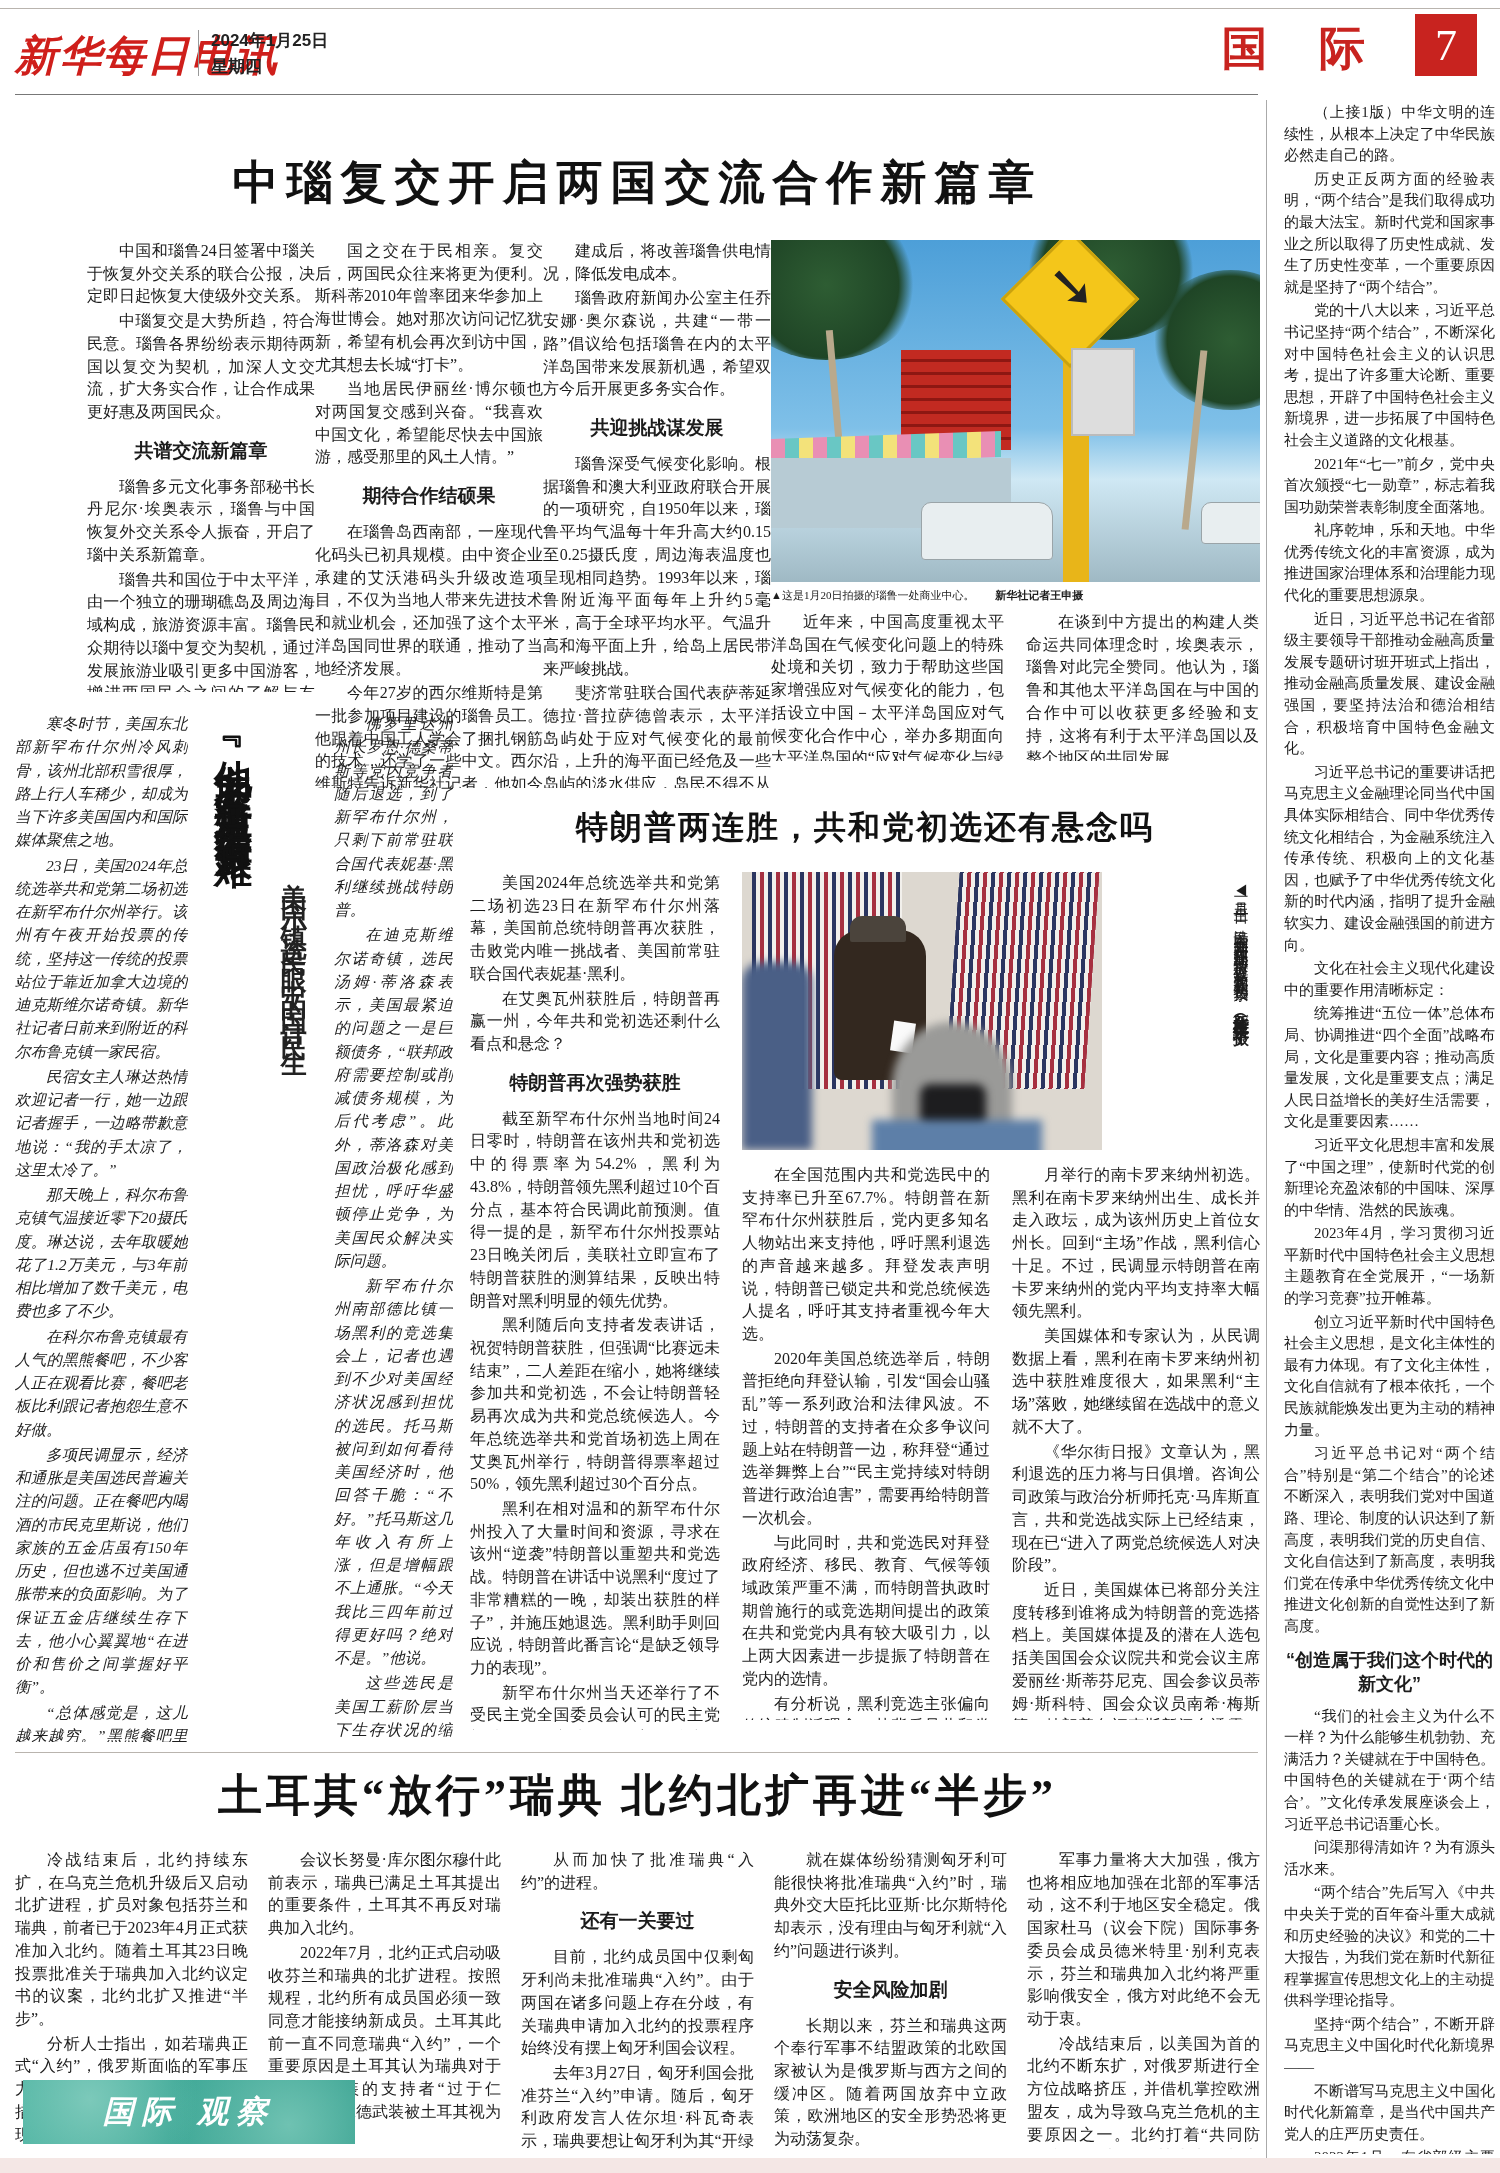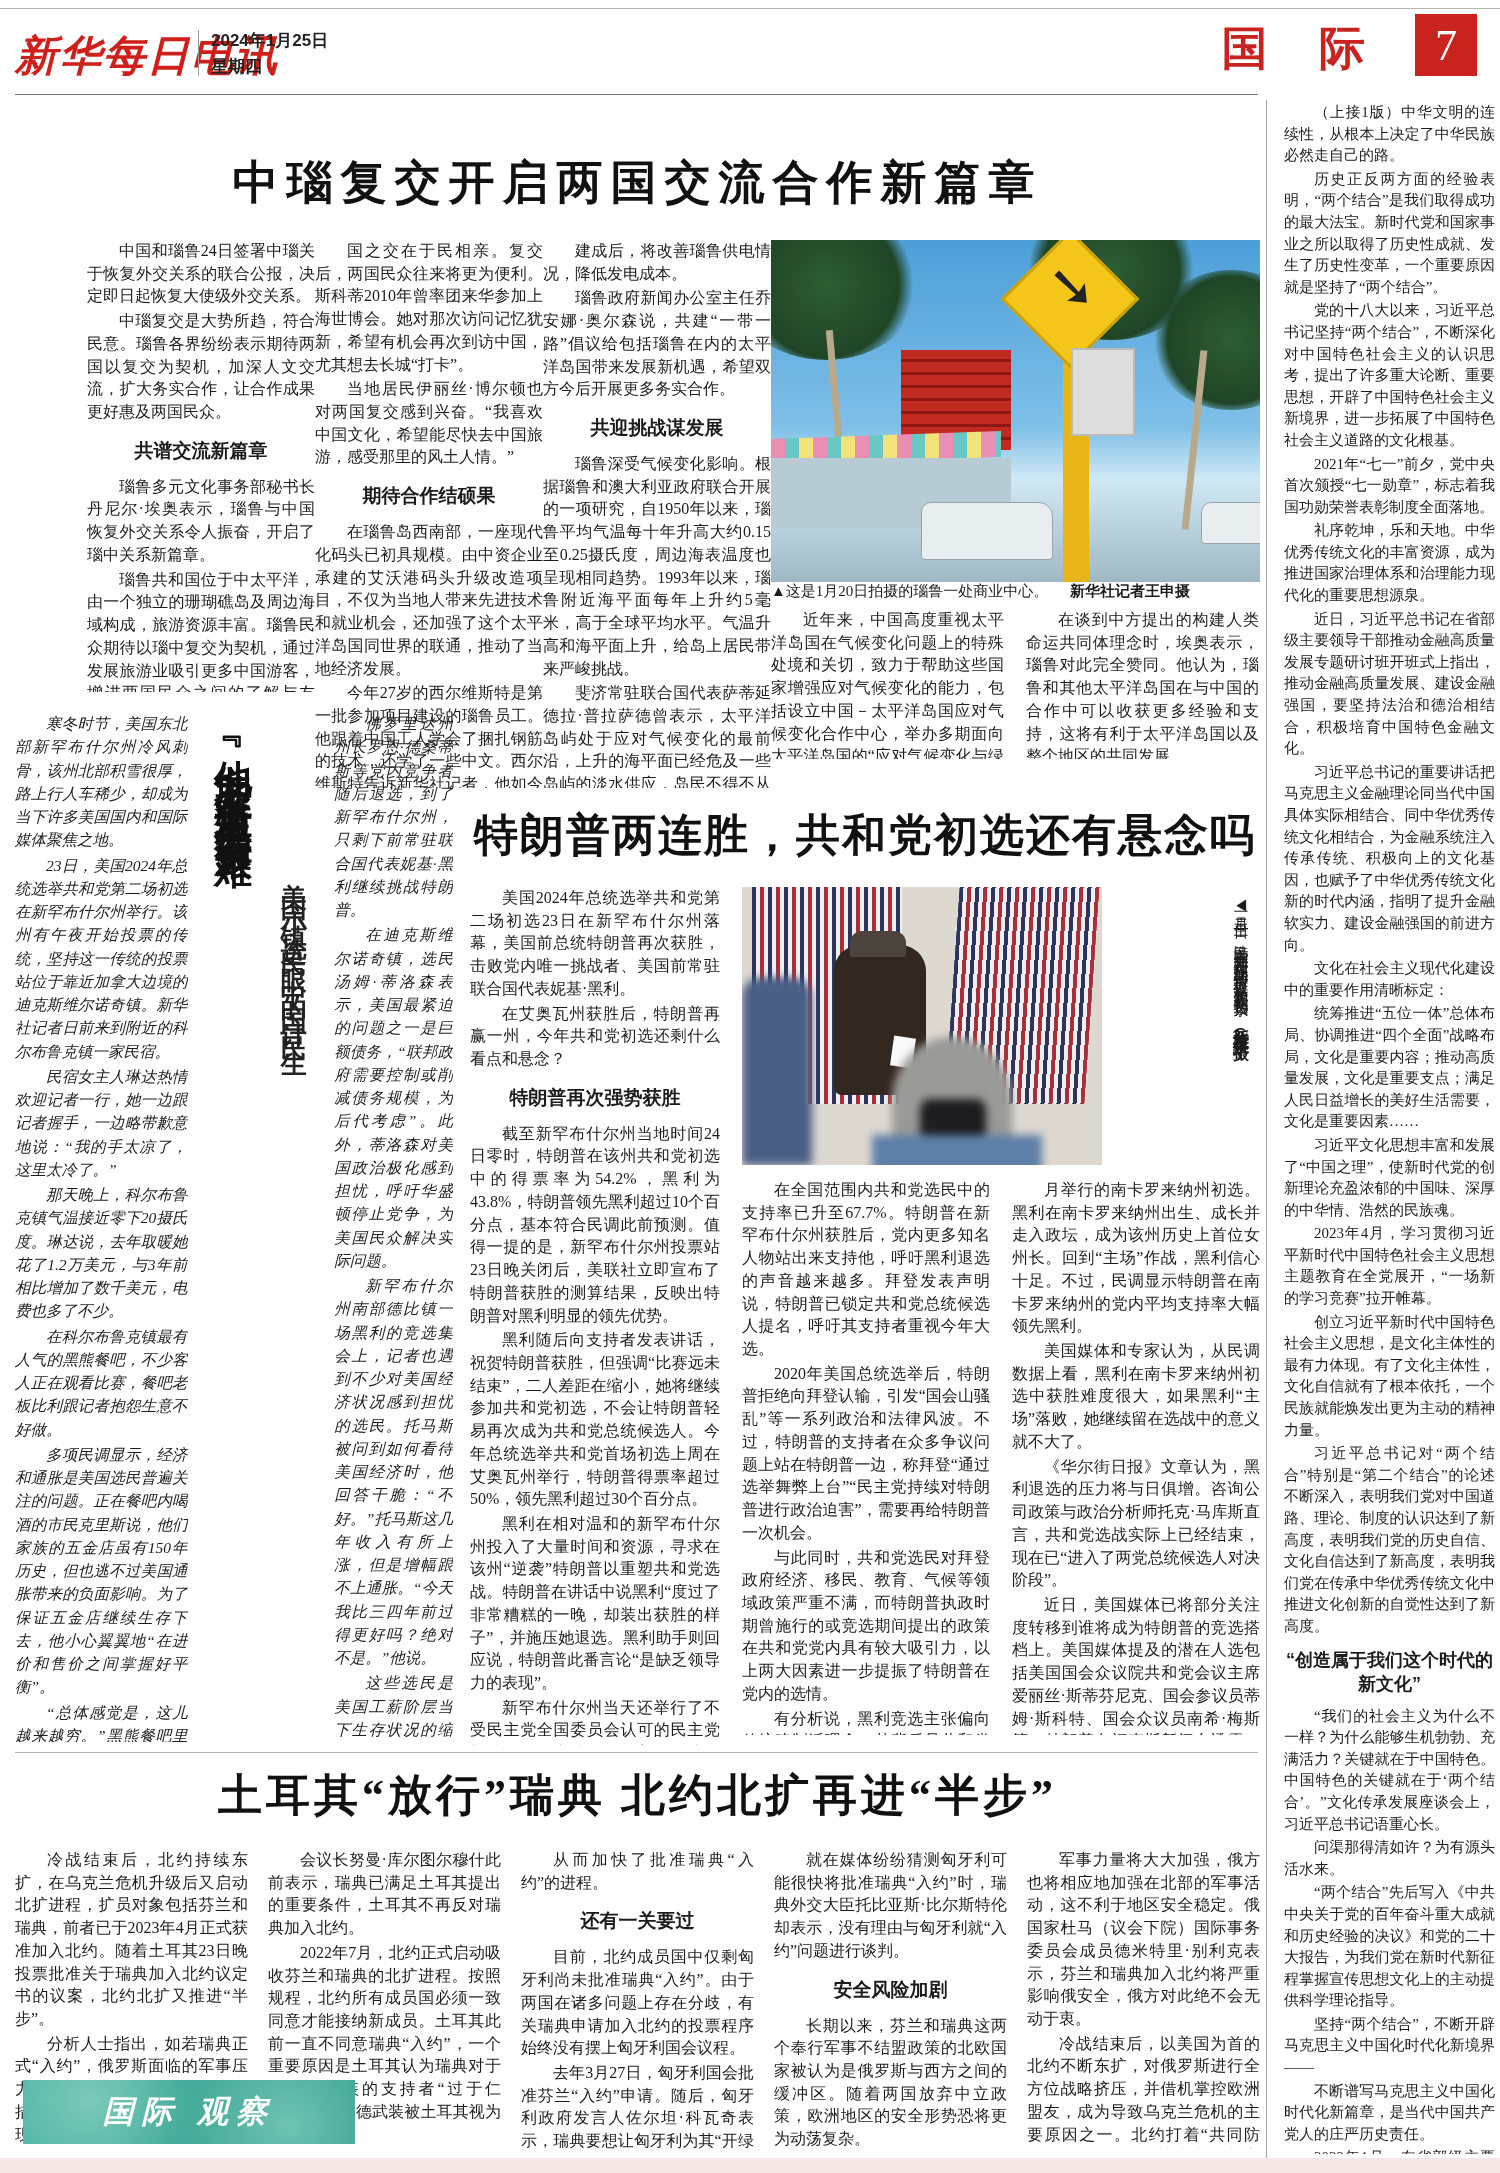--- a/index.html
+++ b/index.html
@@ -35,21 +35,21 @@
   .trunk{position:absolute;width:7px;background:#b9a98c;}
   .sign{position:absolute;width:92px;height:92px;background:#f4c61a;transform:rotate(45deg);border:3px solid #caa20e;}
   .signArrow{position:absolute;color:#222;font-size:58px;transform:rotate(-45deg);left:14px;top:2px;}
   .pole{position:absolute;width:26px;background:#e8b519;}
   .redcube{position:absolute;background:
      repeating-linear-gradient(0deg,#c22a21 0 10px,#8e1712 10px 13px),
      repeating-linear-gradient(90deg,rgba(0,0,0,0) 0 10px,rgba(0,0,0,.35) 10px 13px);}
   .awning{position:absolute;background:repeating-linear-gradient(90deg,#e98fb4 0 14px,#69c7c4 14px 28px,#f3e27a 28px 42px);}
   .shopfront{position:absolute;background:#b7cbd4;}
   .car{position:absolute;background:#e8eef0;border-radius:10px 14px 4px 4px;border:1px solid #9aa4a8;}
-  .caption{font-size:15px;}
+  .caption{font-size:11px;margin-top:6px;}
   .caption .src{font-family:"Liberation Sans",sans-serif;font-weight:bold;margin-left:18px;}
   .photo2{position:relative;overflow:hidden;background:#ddd8d0;}
   .curtain{position:absolute;top:0;height:78%;
      background:repeating-linear-gradient(90deg,#2b3560 0 4px,#f2f0ec 4px 8px,#a63040 8px 12px,#f2f0ec 12px 16px);}
   .voter{position:absolute;width:92px;height:150px;background:#33281f;border-radius:26px 26px 8px 8px;}
   .votercap{position:absolute;width:56px;height:26px;background:#4b443c;border-radius:12px 12px 2px 2px;}
   .ballot{position:absolute;width:22px;height:30px;background:#fafafa;transform:rotate(8deg);}
   .blurfig{position:absolute;filter:blur(4px);}
   
   .badge{display:flex;align-items:center;justify-content:center;color:#fff;font-style:italic;font-weight:bold;
@@ -151,21 +151,21 @@
     <div class="col" style="width:128px;height:1030px;">
         <div class="it-p">佛罗里达州州长罗恩·德桑蒂斯等党内竞争者随后退选，到了新罕布什尔州，只剩下前常驻联合国代表妮基·黑利继续挑战特朗普。</div>
         <div class="it-p">在迪克斯维尔诺奇镇，选民汤姆·蒂洛森表示，美国最紧迫的问题之一是巨额债务，“联邦政府需要控制或削减债务规模，为后代考虑”。此外，蒂洛森对美国政治极化感到担忧，呼吁华盛顿停止党争，为美国民众解决实际问题。</div>
         <div class="it-p">新罕布什尔州南部德比镇一场黑利的竞选集会上，记者也遇到不少对美国经济状况感到担忧的选民。托马斯被问到如何看待美国经济时，他回答干脆：“不好。”托马斯这几年收入有所上涨，但是增幅跟不上通胀。“今天我比三四年前过得更好吗？绝对不是。”他说。</div>
         <div class="it-p">这些选民是美国工薪阶层当下生存状况的缩影。数据显示美国经济虽在扩张，持续通胀却继续困扰美国家庭。</div>
       </div>
   </div>
 </section>
 
 <section class="abs" style="top:800px;left:470px;width:790px;height:950px;overflow:hidden;">
-  <div class="headline" style="font-size:44px;letter-spacing:2px;margin:6px 0 22px 0;">特朗普两连胜，共和党初选还有悬念吗</div>
+  <div class="headline" style="font-size:32px;letter-spacing:2px;margin:6px 0 22px 0;">特朗普两连胜，共和党初选还有悬念吗</div>
   <div class="cols" style="gap:22px;">
     <div class="col" style="width:250px;height:858px;">
         <div class="it-p">美国2024年总统选举共和党第二场初选23日在新罕布什尔州落幕，美国前总统特朗普再次获胜，击败党内唯一挑战者、美国前常驻联合国代表妮基·黑利。</div>
         <div class="it-p">在艾奥瓦州获胜后，特朗普再赢一州，今年共和党初选还剩什么看点和悬念？</div>
         <div class="it-h">特朗普再次强势获胜</div>
         <div class="it-p">截至新罕布什尔州当地时间24日零时，特朗普在该州共和党初选中的得票率为54.2%，黑利为43.8%，特朗普领先黑利超过10个百分点，基本符合民调此前预测。值得一提的是，新罕布什尔州投票站23日晚关闭后，美联社立即宣布了特朗普获胜的测算结果，反映出特朗普对黑利明显的领先优势。</div>
         <div class="it-p">黑利随后向支持者发表讲话，祝贺特朗普获胜，但强调“比赛远未结束”，二人差距在缩小，她将继续参加共和党初选，不会让特朗普轻易再次成为共和党总统候选人。今年总统选举共和党首场初选上周在艾奥瓦州举行，特朗普得票率超过50%，领先黑利超过30个百分点。</div>
         <div class="it-p">黑利在相对温和的新罕布什尔州投入了大量时间和资源，寻求在该州“逆袭”特朗普以重塑共和党选战。特朗普在讲话中说黑利“度过了非常糟糕的一晚，却装出获胜的样子”，并施压她退选。黑利助手则回应说，特朗普此番言论“是缺乏领导力的表现”。</div>
         <div class="it-p">新罕布什尔州当天还举行了不受民主党全国委员会认可的民主党初选，正在竞选连任的美国总统拜登没有报名参加。虽然选票上没有拜登名字，但其支持者依然发起在选票上手写拜登名字来为他投票的活动。据美媒测算，拜登在这场民主党初选中胜出。民主党首场正式初选将于2月3日在南卡罗来纳州举行。</div>
       </div>

